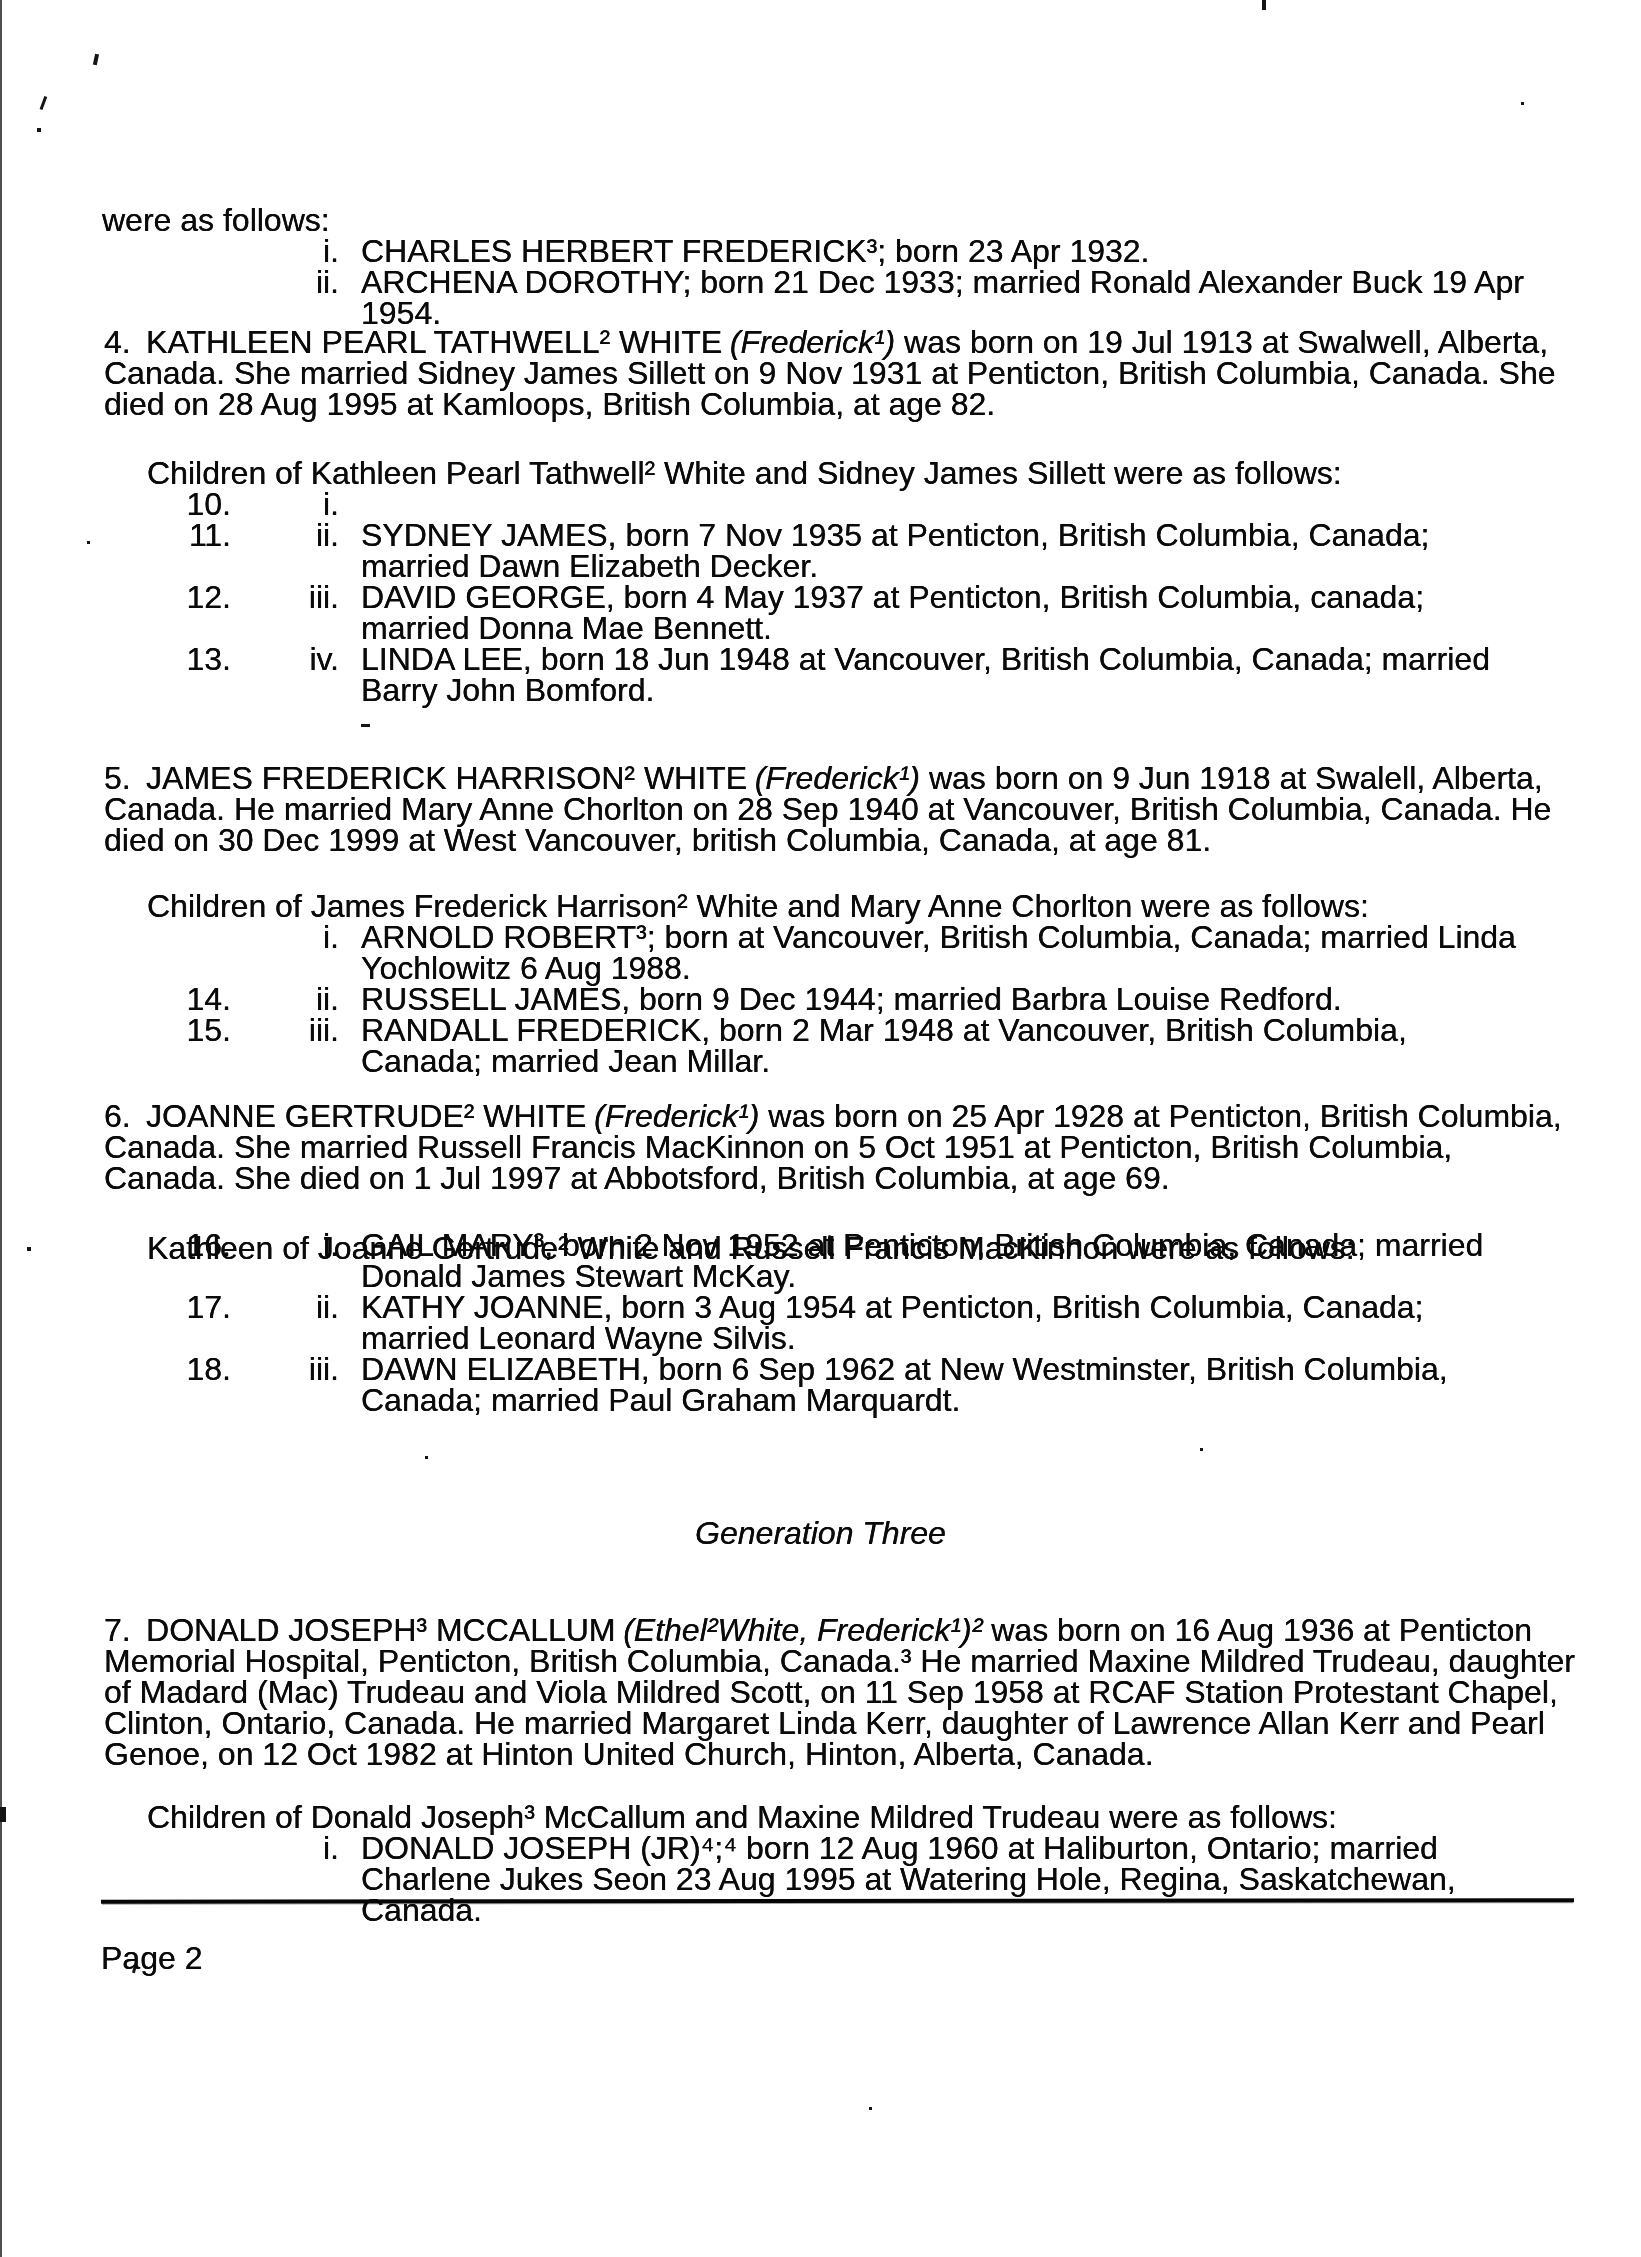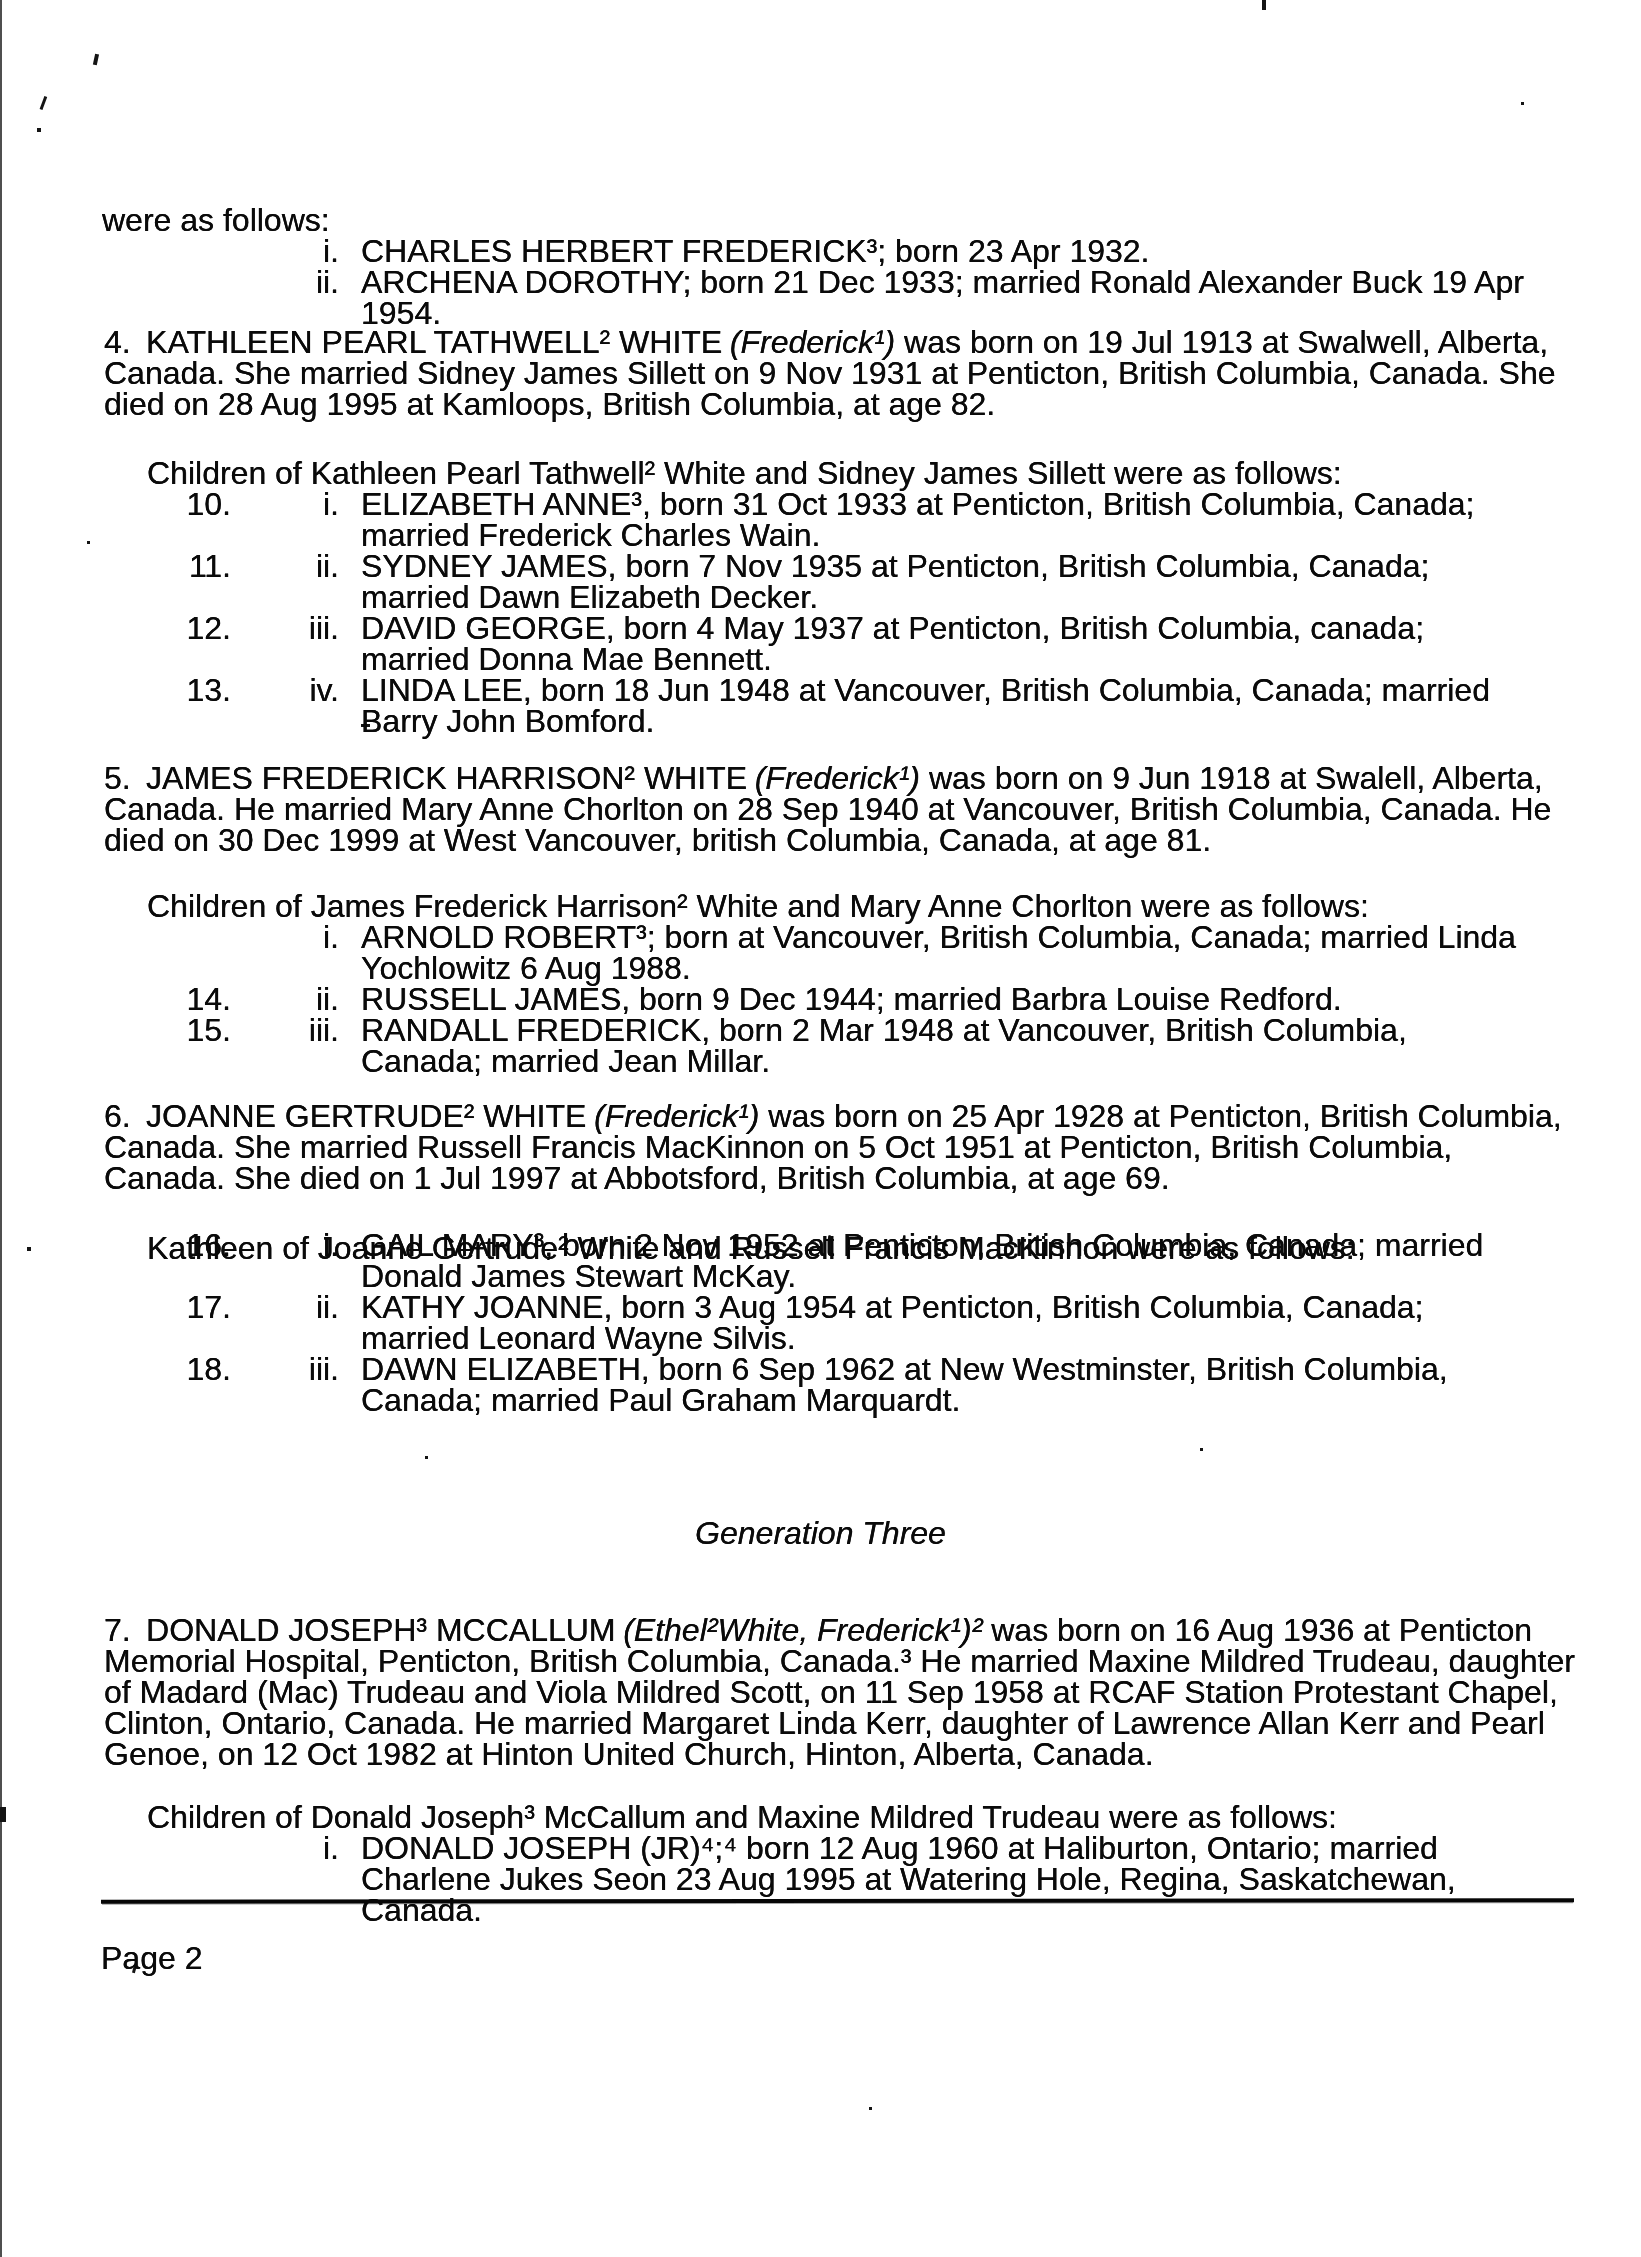--- a/index.html
+++ b/index.html
@@ -62,21 +62,20 @@
   </div>
 
   <div class="block para" style="top:311px;">
     <span class="pnum">4.</span><span>KATHLEEN PEARL TATHWELL² WHITE</span><span class="plineage">(Frederick¹)</span><span> was born on 19 Jul 1913 at Swalwell, Alberta, Canada. She married Sidney James Sillett on 9 Nov 1931 at Penticton, British Columbia, Canada. She died on 28 Aug 1995 at Kamloops, British Columbia, at age 82.</span>
   </div>
   <div class="block children-lead" style="top:442px;">Children of Kathleen Pearl Tathwell² White and Sidney James Sillett were as follows:</div>
   <div class="block child-list" style="top:473px;">
     <div class="child-row">
       <span class="cnum">10.</span>
       <span class="croman">i.</span>
-      <span class="ctext">ELIZABETH ANNE³, born 31 Oct 1933 at Penticton, British Columbia, Canada; married Frederick Charles Wain.</span>
     </div>
     <div class="child-row">
       <span class="cnum">11.</span>
       <span class="croman">ii.</span>
       <span class="ctext">SYDNEY JAMES, born 7 Nov 1935 at Penticton, British Columbia, Canada; married Dawn Elizabeth Decker.</span>
     </div>
     <div class="child-row">
       <span class="cnum">12.</span>
       <span class="croman">iii.</span>
       <span class="ctext">DAVID GEORGE, born 4 May 1937 at Penticton, British Columbia, canada; married Donna Mae Bennett.</span>

